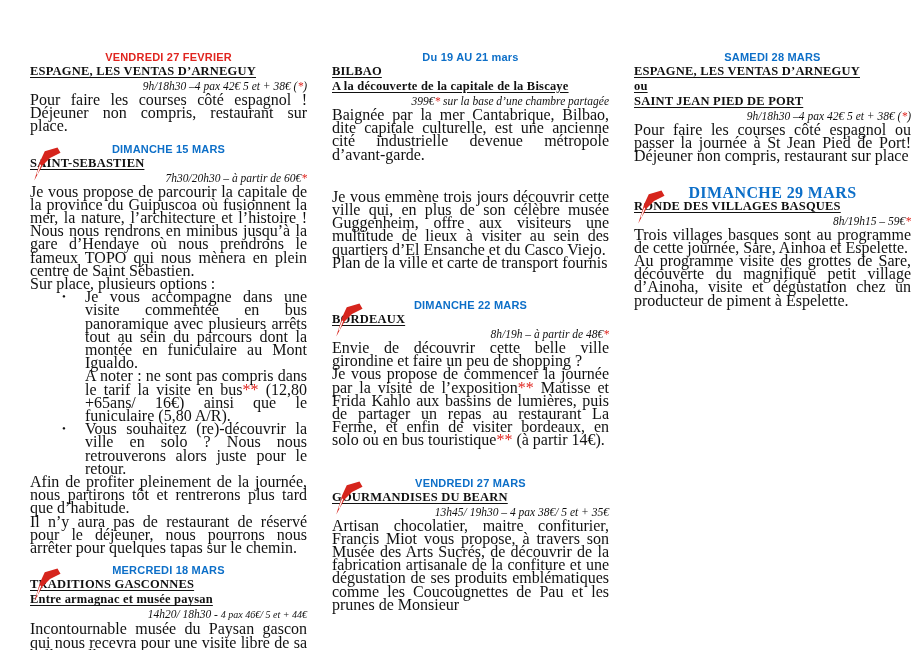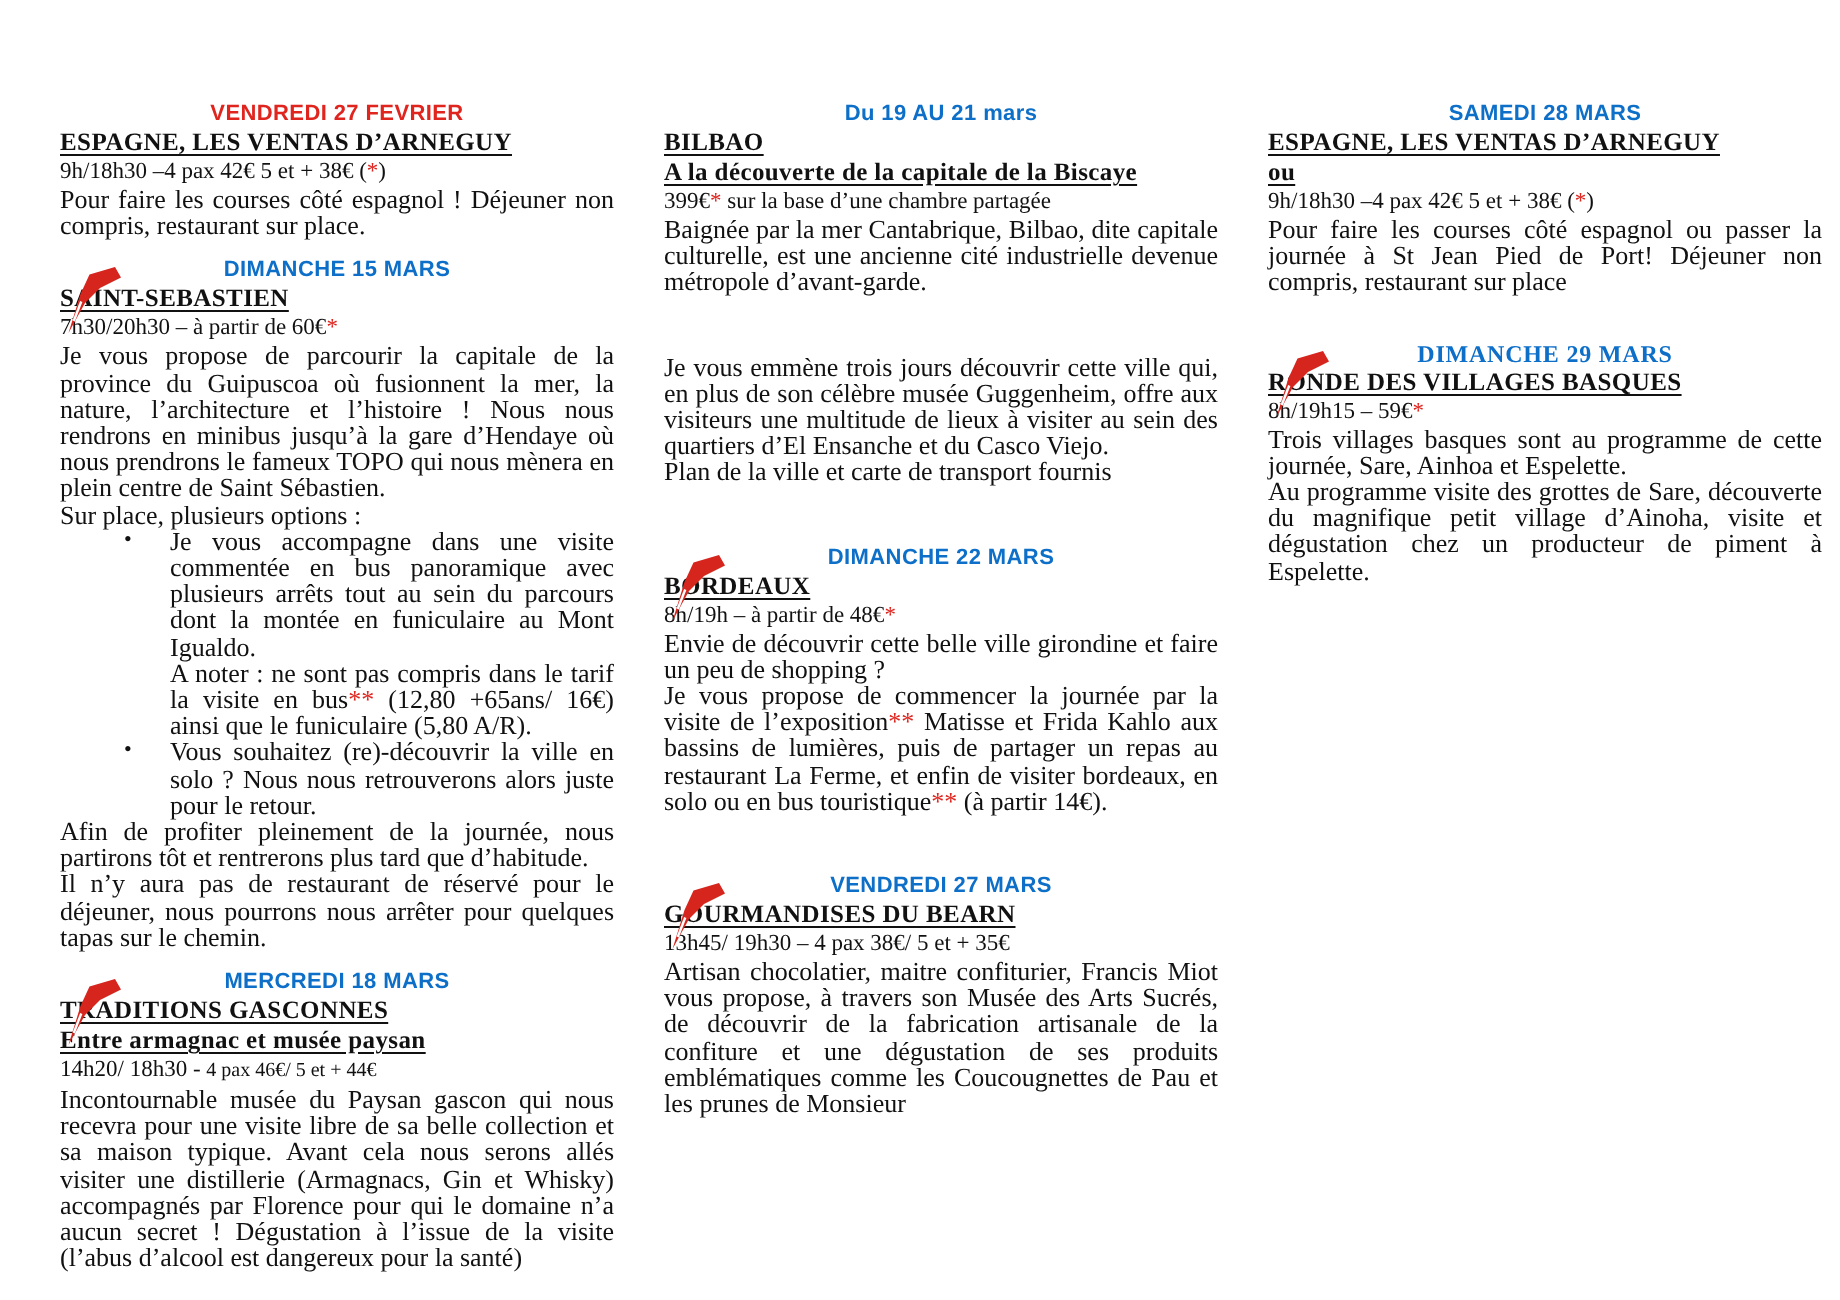--- a/index.html
+++ b/index.html
@@ -19,32 +19,32 @@
   .c3 .section + .section{margin-top:23px;}
 
   .date{
     text-align:center;font-family:"Liberation Sans", sans-serif;
     font-weight:bold;font-size:11px;line-height:13px;letter-spacing:.2px;
   }
   .date.red{color:#e0251f;}
   .date.blue{color:#0d6fc8;}
   .date.blueserif{
     color:#0d6fc8;font-family:"Liberation Serif", serif;
-    font-size:12px;letter-spacing:.4px;
+    font-size:16px;letter-spacing:.4px;
   }
   .title{
     text-align:left;font-weight:bold;font-size:12.5px;line-height:15px;
     letter-spacing:.2px;
   }
   .title span{text-decoration:underline;text-underline-offset:2px;}
-  .price{text-align:left;font-size:11.5px;line-height:14px;}
+  .price{text-align:right;font-size:11.5px;line-height:14px;font-style:italic;}
   .price .small{font-size:10px;}
   .red-mark{color:#e0251f;}
 
-  .para,.note,.btext{font-size:13px;line-height:13.2px;}
+  .para,.note,.btext{font-size:16px;line-height:13.2px;}
   .para{margin:0;text-align:justify;}
   .pgap{margin-top:29px;}
   .bullet{display:flex;padding-left:32px;margin:0;}
   .bullet .mark{width:23px;flex:0 0 23px;font-size:11px;line-height:13.2px;}
   .btext{flex:1;text-align:justify;}
   .note{margin:0 0 0 55px;text-align:justify;}
 
   .pen{position:absolute;left:2px;top:2px;width:30px;height:38px;}
   .pen svg{display:block;}
 </style>
@@ -131,20 +131,21 @@
         <div class="title"><span>GOURMANDISES DU BEARN</span></div>
         <div class="price"><span>13h45/ 19h30 – 4 pax 38€/ 5 et + 35€</span></div>
         <p class="para"><span>Artisan chocolatier, maitre confiturier, Francis Miot vous propose, à travers son Musée des Arts Sucrés, de découvrir de la fabrication artisanale de la confiture et une dégustation de ses produits emblématiques comme les Coucougnettes de Pau et les prunes de Monsieur</span></p>
       </section>
     </div>
     <div class="column c3">
       <section class="section">
         <div class="date blue">SAMEDI 28 MARS</div>
         <div class="title"><span>ESPAGNE, LES VENTAS D’ARNEGUY</span></div>
         <div class="title"><span>ou</span></div>
+        <div class="title"><span>SAINT JEAN PIED DE PORT</span></div>
         <div class="price"><span>9h/18h30 –4 pax 42€ 5 et + 38€ (</span><span class="red-mark ">*</span><span>)</span></div>
         <p class="para"><span>Pour faire les courses côté espagnol ou passer la journée à St Jean Pied de Port! Déjeuner non compris, restaurant sur place</span></p>
       </section>
       <section class="section">
         <span class="pen">
           <svg viewBox="0 0 40 48" width="30" height="38" aria-hidden="true">
             <polygon points="3,46 11,20 17,7 34,2 38,9 24,16 14,26" fill="#d6251d"></polygon>
             <line x1="6.5" y1="38" x2="11.5" y2="25" stroke="#ffffff" stroke-width="1.6"></line>
           </svg>
         </span>

